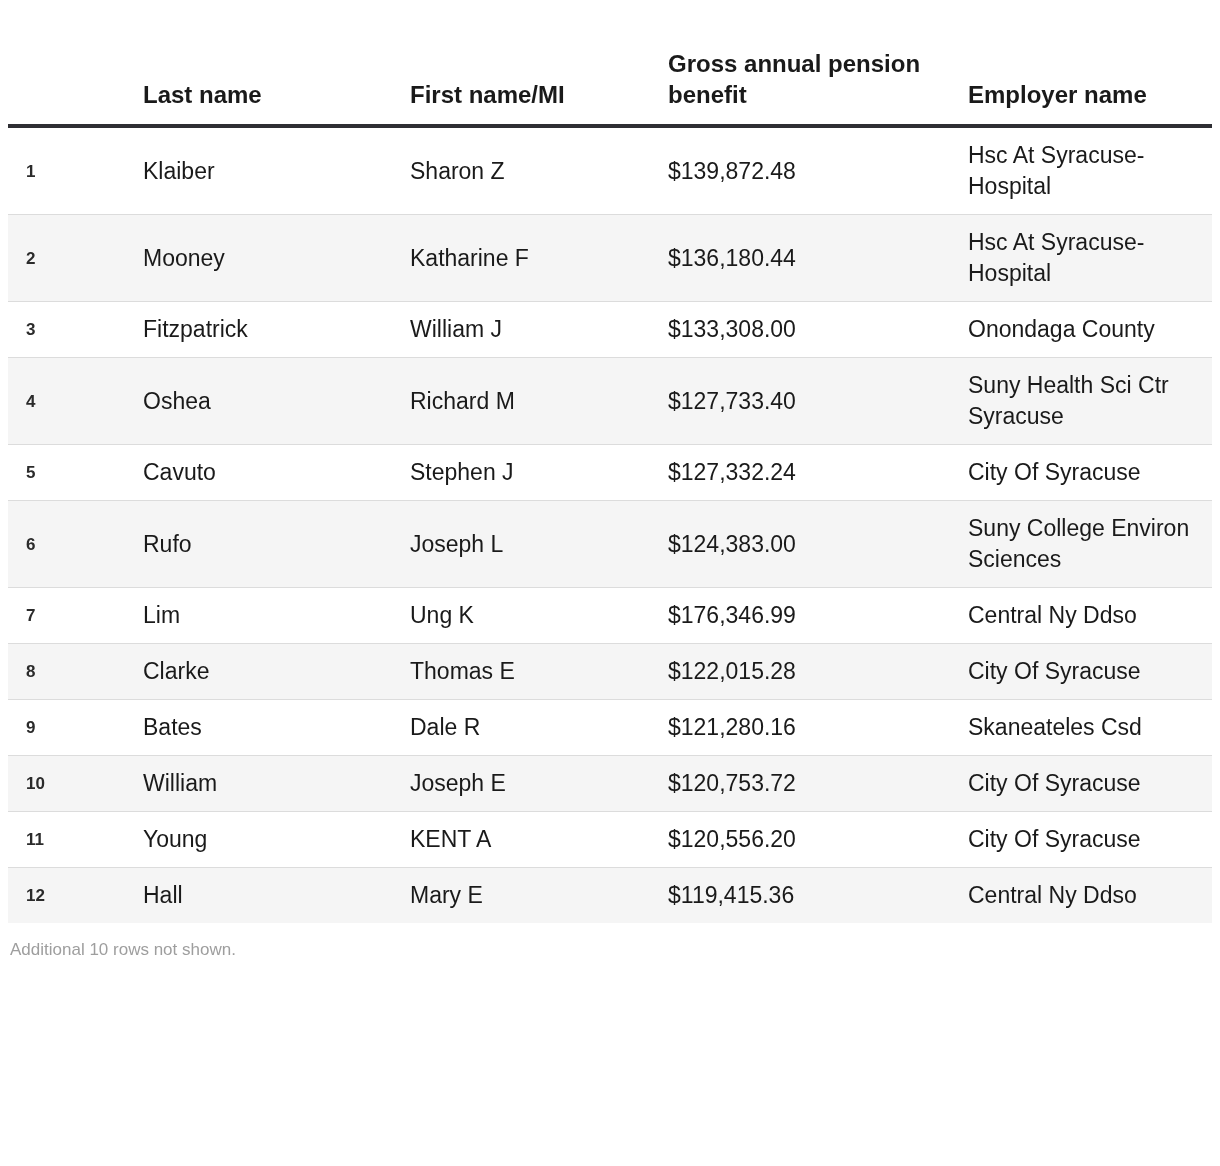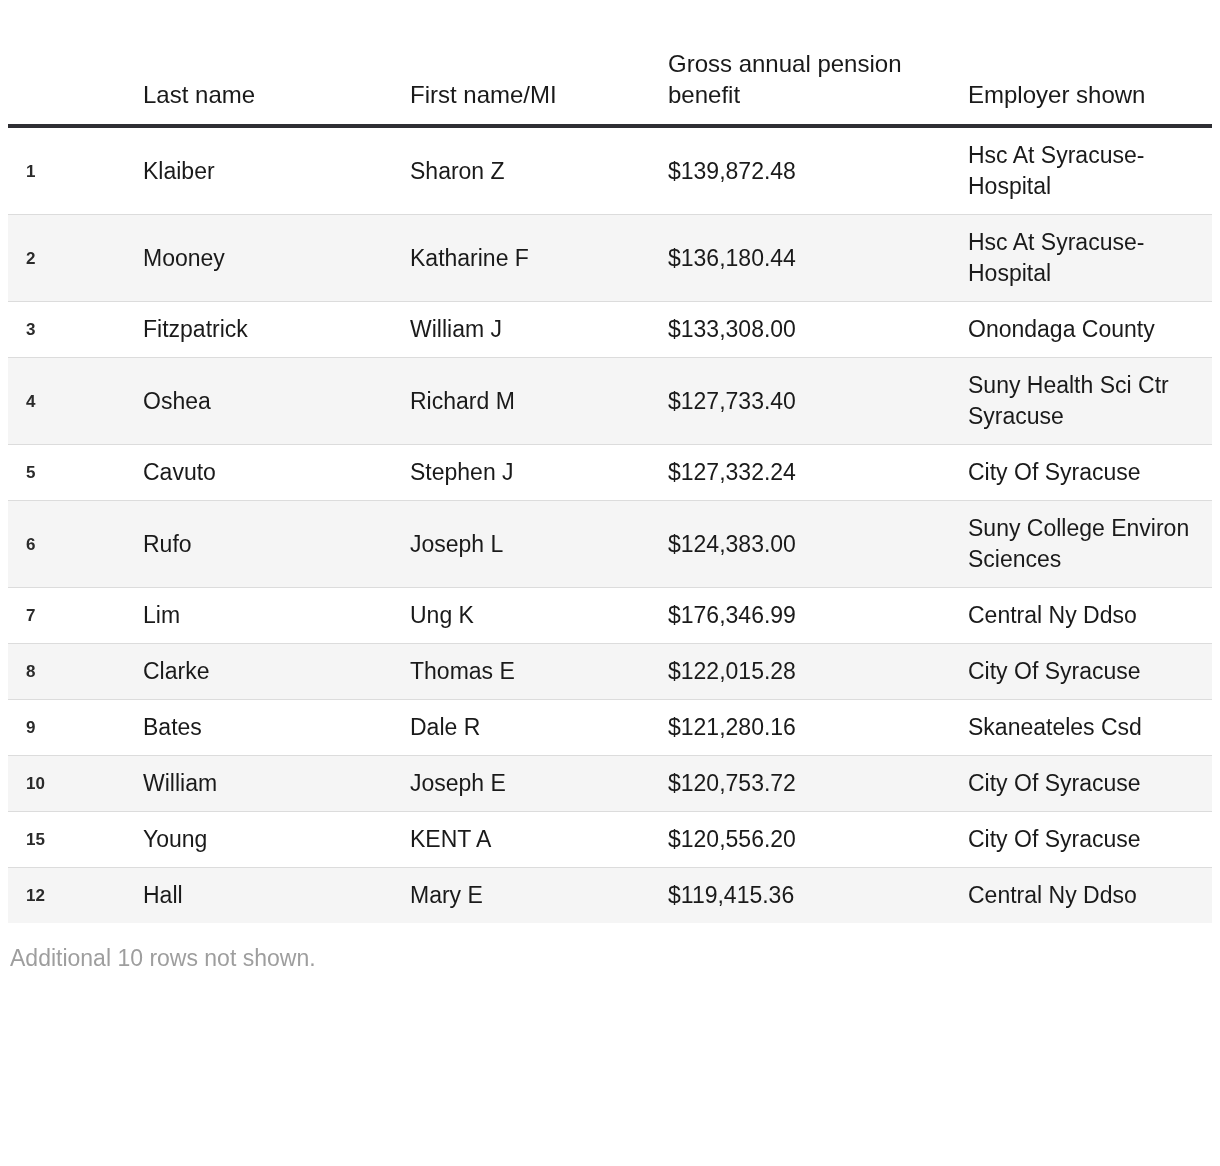--- a/index.html
+++ b/index.html
@@ -22,21 +22,21 @@
   col.c-index    { width: 135px; }
   col.c-last     { width: 267px; }
   col.c-first    { width: 258px; }
   col.c-benefit  { width: 300px; }
   col.c-employer { width: 244px; }
 
   thead th {
     text-align: left;
     vertical-align: bottom;
     font-size: 24px;
-    font-weight: 400;
+    font-weight: 700;
     line-height: 31px;
     color: #1a1a1a;
     padding: 48px 10px 14px 0;
     border-bottom: 4px solid #2e2e33;
   }
   thead th:first-child { padding-left: 18px; }
 
   tbody td {
     font-size: 23px;
     line-height: 31px;
@@ -48,45 +48,45 @@
   tbody tr + tr { border-top: 1px solid #dcdcdc; }
   tbody tr:nth-child(even) { background: #f5f5f5; }
 
   tbody td.row-num {
     font-size: 17px;
     font-weight: 700;
     padding-left: 18px;
     color: #2b2b2b;
   }
   .footnote {
-    font-size: 23px;
+    font-size: 17px;
     line-height: 30px;
     color: #9e9e9e;
-    margin: 20px 0 0 2px;
+    margin: 12px 0 0 2px;
   }
 </style>
 </head>
 <body>
 
 <div class="table-wrap">
   <table class="pension-table">
     <colgroup>
       <col class="c-index">
       <col class="c-last">
       <col class="c-first">
       <col class="c-benefit">
       <col class="c-employer">
     </colgroup>
     <thead>
       <tr>
         <th></th>
         <th>Last name</th>
         <th>First name/MI</th>
         <th>Gross annual pension benefit</th>
-        <th>Employer shown</th>
+        <th>Employer name</th>
       </tr>
     </thead>
     <tbody id="rows">
         <tr>
           <td class="row-num">1</td>
           <td>Klaiber</td>
           <td>Sharon Z</td>
           <td>$139,872.48</td>
           <td>Hsc At Syracuse-Hospital</td>
         </tr>
@@ -147,21 +147,21 @@
           <td>Skaneateles Csd</td>
         </tr>
         <tr>
           <td class="row-num">10</td>
           <td>William</td>
           <td>Joseph E</td>
           <td>$120,753.72</td>
           <td>City Of Syracuse</td>
         </tr>
         <tr>
-          <td class="row-num">15</td>
+          <td class="row-num">11</td>
           <td>Young</td>
           <td>KENT A</td>
           <td>$120,556.20</td>
           <td>City Of Syracuse</td>
         </tr>
         <tr>
           <td class="row-num">12</td>
           <td>Hall</td>
           <td>Mary E</td>
           <td>$119,415.36</td>

